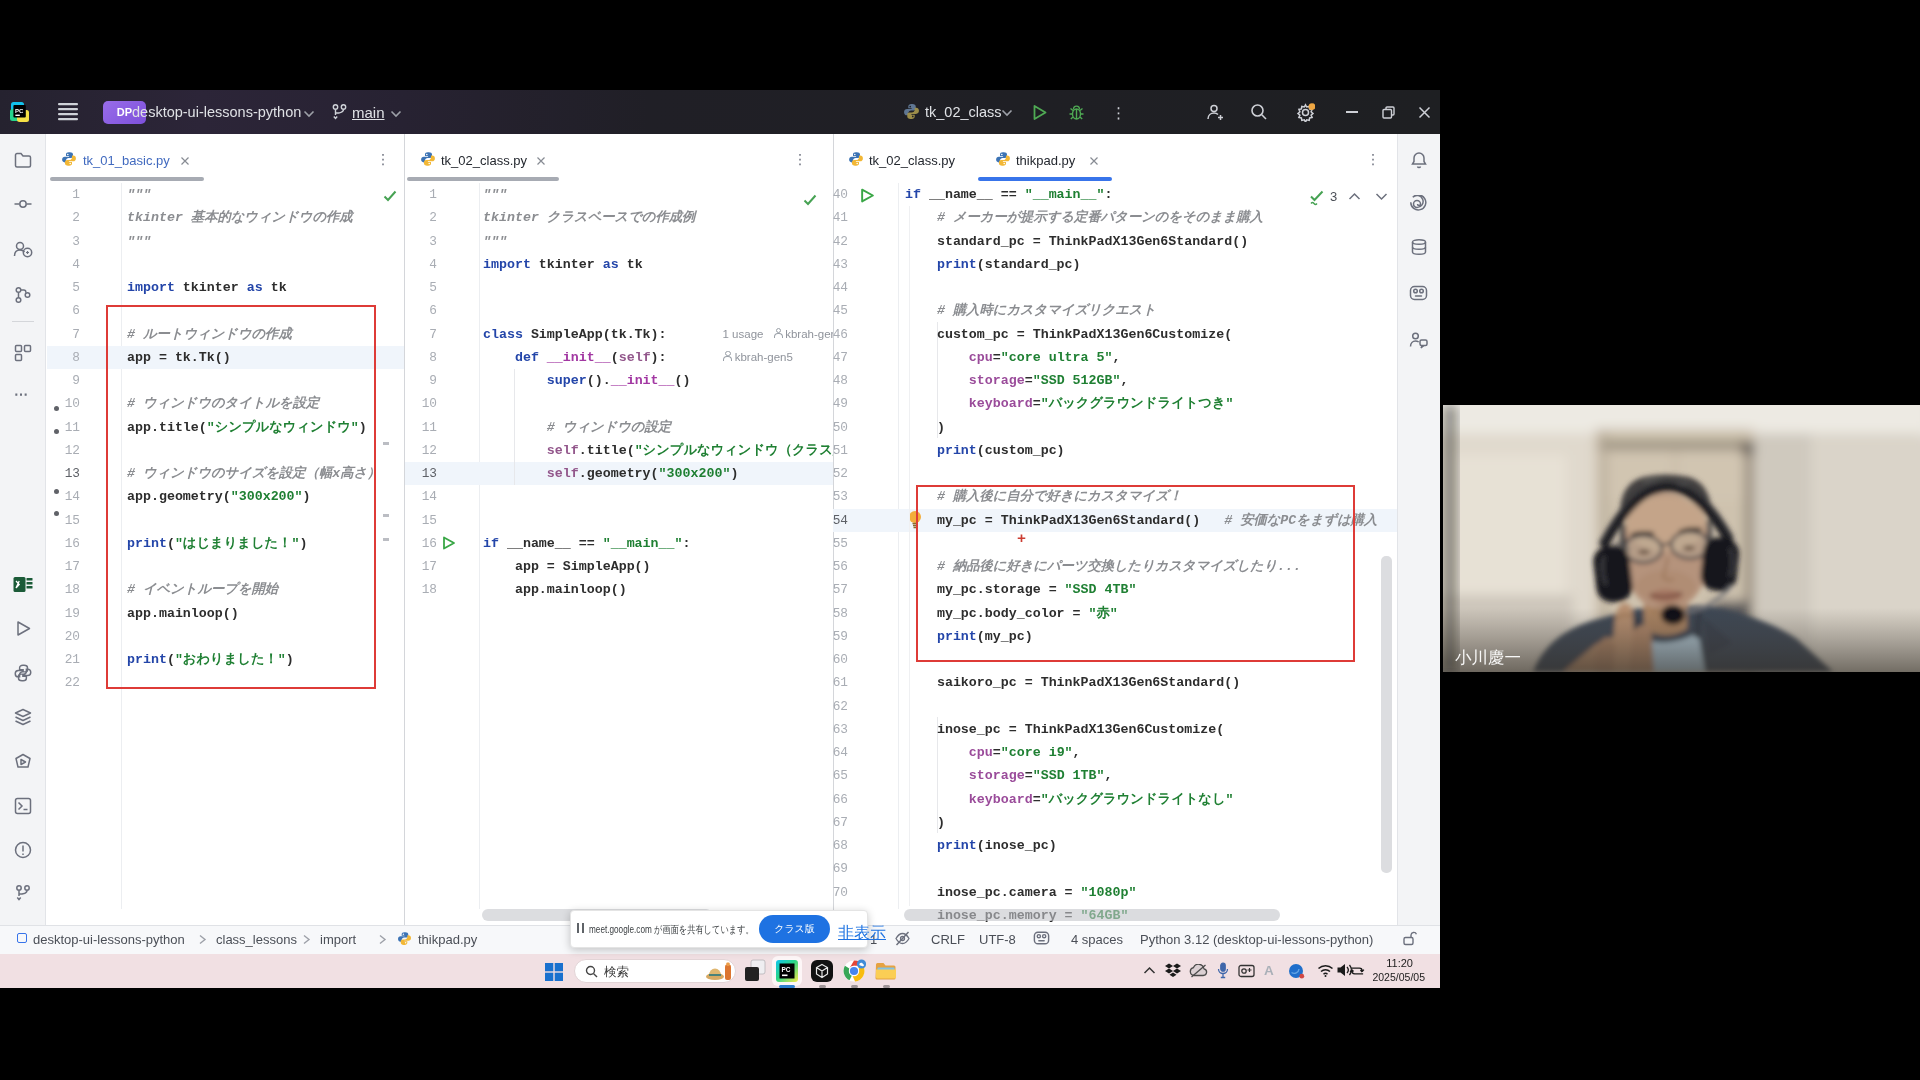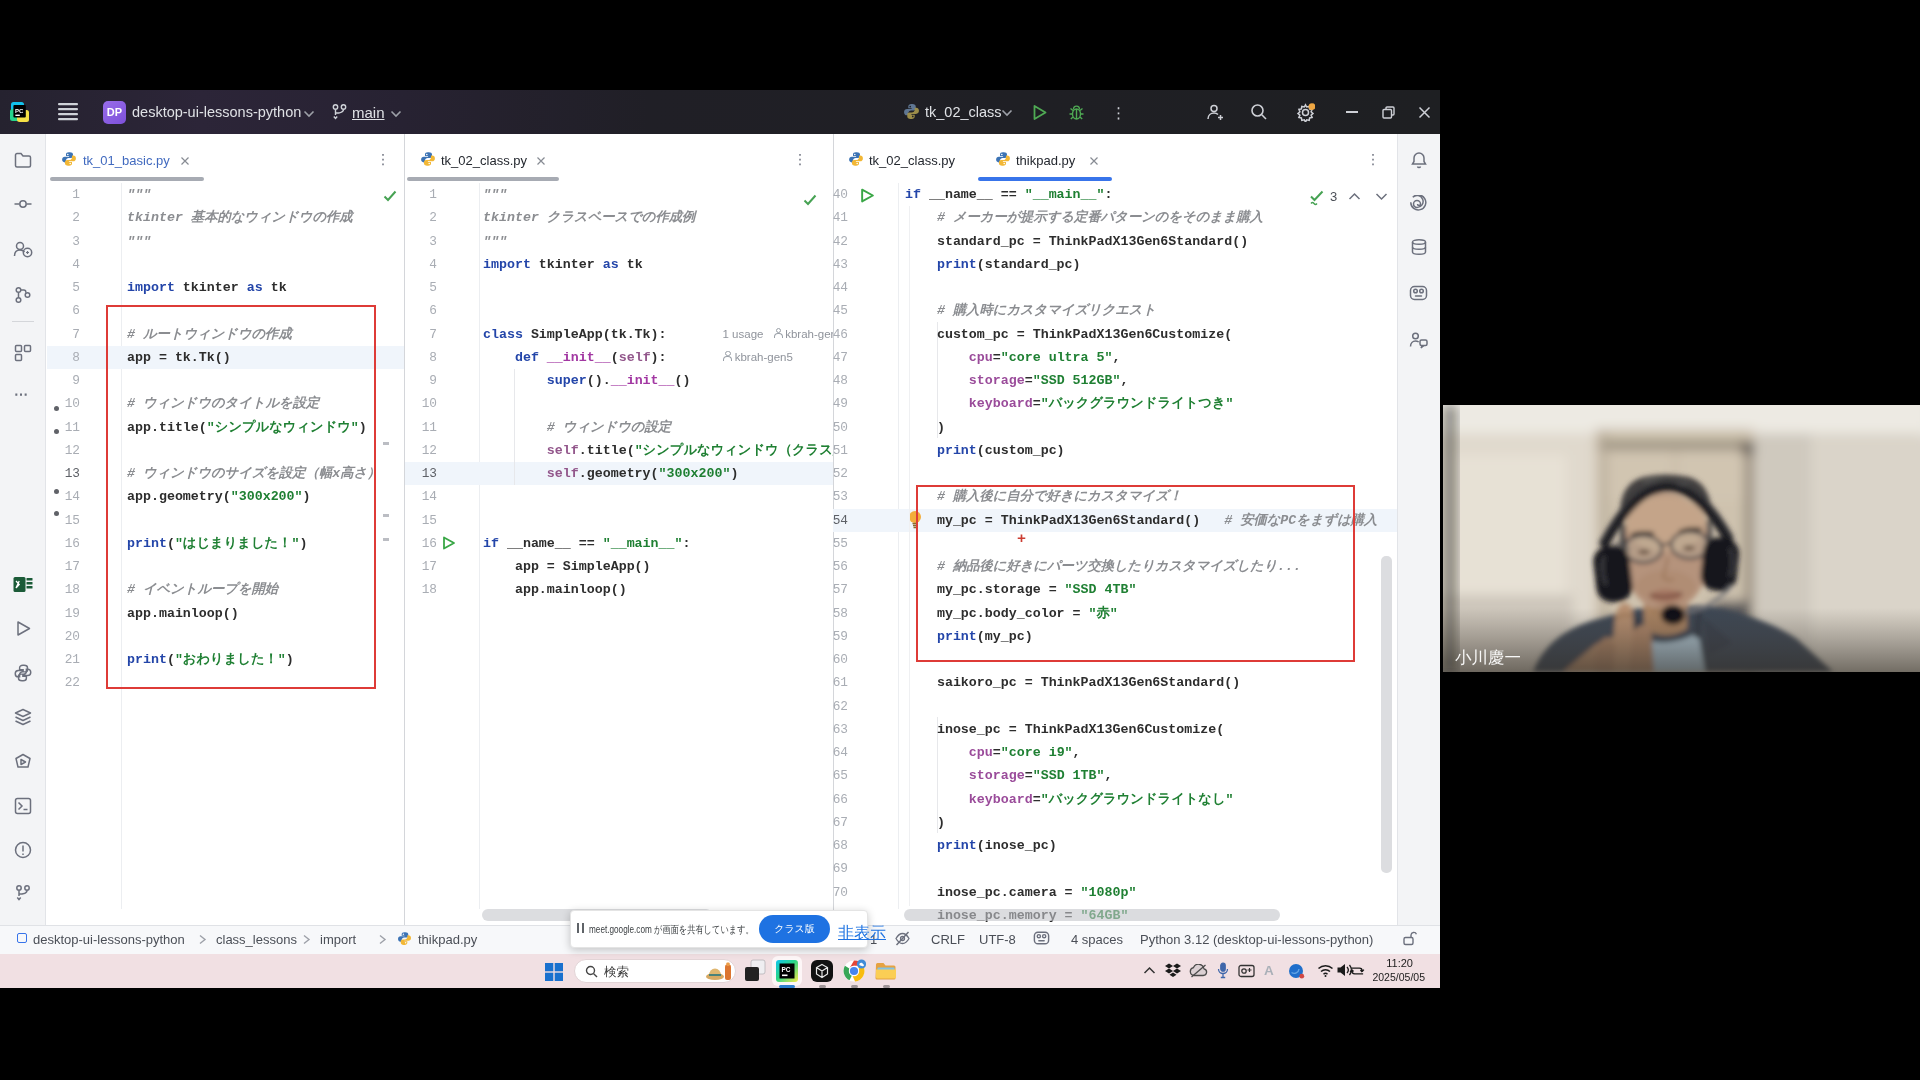--- a/index.html
+++ b/index.html
@@ -70,21 +70,21 @@
 
 <svg class="abs" style="left:58px;top:103px;" width="20" height="18" viewBox="0 0 20 18">
   <g fill="#cfd2d8">
       <rect y="0" width="20" height="2.2" rx="1"></rect>
       <rect y="5" width="20" height="2.2" rx="1"></rect>
       <rect y="10" width="20" height="2.2" rx="1"></rect>
       <rect y="15" width="20" height="2.2" rx="1"></rect>
     </g>
 </svg>
 
-<div class="abs" style="left:103px;top:101px;width:23px;height:23px;border-radius:5px;background:linear-gradient(140deg,#9a6cf0,#7e4fe0);color:#fff;font-size:11px;font-weight:bold;text-align:center;line-height:23px;">DP</div>
+<div class="abs" style="left:103px;top:101px;width:43px;height:23px;border-radius:5px;background:linear-gradient(140deg,#9a6cf0,#7e4fe0);color:#fff;font-size:11px;font-weight:bold;text-align:center;line-height:23px;">DP</div>
 <div class="abs tbtxt" style="left:132px;top:104px;font-size:14.5px;">desktop-ui-lessons-python</div>
 <svg class="abs" style="left:303px;top:110px;" width="12" height="8" viewBox="0 0 12 8">
     <path d="M1.5 1.5 L6 6 L10.5 1.5" stroke="#9da0a8" stroke-width="1.6" fill="none"></path>
   </svg>
 
 <svg class="abs" style="left:331px;top:103px;" width="17" height="18" viewBox="0 0 17 18">
   <g stroke="#cfd2d8" stroke-width="1.4" fill="none">
   <circle cx="4.5" cy="4" r="2.2"></circle>
       <circle cx="12.5" cy="4" r="2.2"></circle>
       <path d="M4.5 6.5 V12 M4.5 9 c0 2 8 1 8 -2.5"></path>

